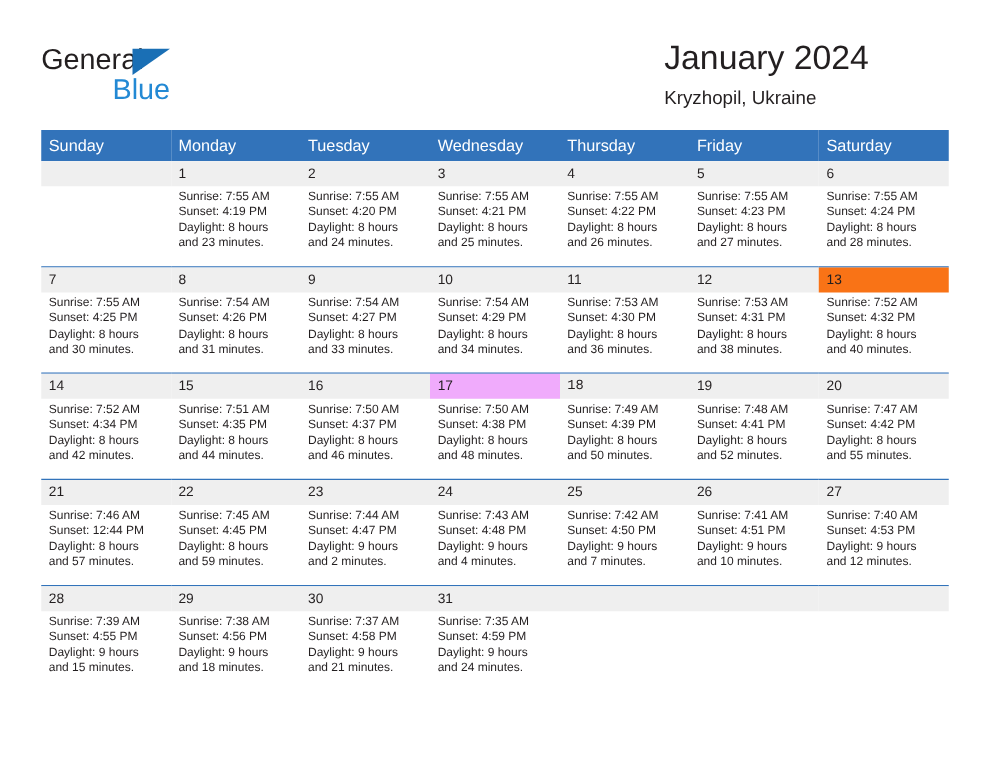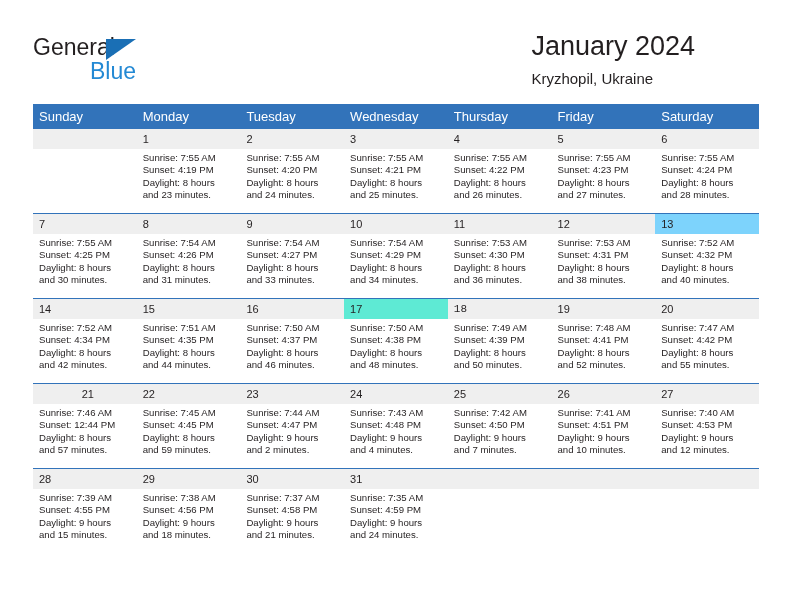--- a/index.html
+++ b/index.html
@@ -309,21 +309,21 @@
               <div class="details">
                 <div>Sunrise: 7:53 AM</div>
                 <div>Sunset: 4:31 PM</div>
                 <div>Daylight: 8 hours</div>
                 <div>and 38 minutes.</div>
               </div>
             </div>
           </td>
           <td>
             <div class="cell-inner">
-              <div class="daynum" style="background: #7dd3fc;">13</div>
+              <div class="daynum" style="background: #f97316;">13</div>
               <div class="details">
                 <div>Sunrise: 7:52 AM</div>
                 <div>Sunset: 4:32 PM</div>
                 <div>Daylight: 8 hours</div>
                 <div>and 40 minutes.</div>
               </div>
             </div>
           </td>
         </tr>
         <tr class="week-row">
@@ -355,21 +355,21 @@
               <div class="details">
                 <div>Sunrise: 7:50 AM</div>
                 <div>Sunset: 4:37 PM</div>
                 <div>Daylight: 8 hours</div>
                 <div>and 46 minutes.</div>
               </div>
             </div>
           </td>
           <td>
             <div class="cell-inner">
-              <div class="daynum" style="background: #5eead4;">17</div>
+              <div class="daynum" style="background: #f0abfc;">17</div>
               <div class="details">
                 <div>Sunrise: 7:50 AM</div>
                 <div>Sunset: 4:38 PM</div>
                 <div>Daylight: 8 hours</div>
                 <div>and 48 minutes.</div>
               </div>
             </div>
           </td>
           <td>
             <div class="cell-inner">
@@ -401,21 +401,21 @@
                 <div>Sunset: 4:42 PM</div>
                 <div>Daylight: 8 hours</div>
                 <div>and 55 minutes.</div>
               </div>
             </div>
           </td>
         </tr>
         <tr class="week-row">
           <td>
             <div class="cell-inner">
-              <div class="daynum" style="background: rgb(239, 239, 239); text-align: center;">21</div>
+              <div class="daynum" style="background: rgb(239, 239, 239);">21</div>
               <div class="details">
                 <div>Sunrise: 7:46 AM</div>
                 <div>Sunset: 12:44 PM</div>
                 <div>Daylight: 8 hours</div>
                 <div>and 57 minutes.</div>
               </div>
             </div>
           </td>
           <td>
             <div class="cell-inner">

